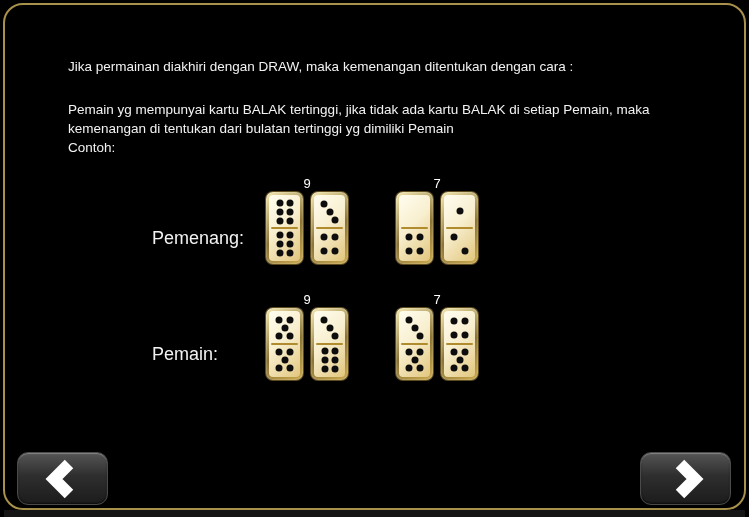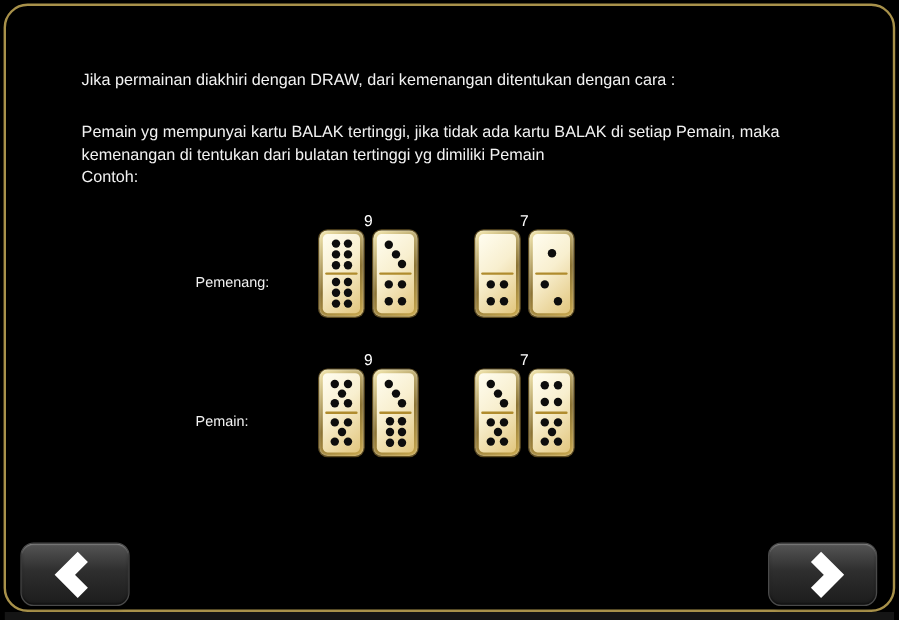--- a/index.html
+++ b/index.html
@@ -30,21 +30,21 @@
     position:absolute;left:68px;top:57px;width:660px;
     font-size:13.5px;line-height:19px;
   }
   .para2{
     position:absolute;left:68px;top:100px;width:660px;
     font-size:13.5px;line-height:19px;white-space:pre-line;
   }
   .example-row{position:absolute;left:0;top:0;width:749px;height:105px;}
   .row-pemenang{top:176px;}
   .row-kalah{top:292px;}
-  .row-label{position:absolute;left:163px;top:52px;font-size:12px;}
+  .row-label{position:absolute;left:152px;top:52px;font-size:18px;}
   .pairs{position:absolute;left:266px;top:0;display:flex;gap:48px;}
   .pair{display:flex;flex-direction:column;align-items:center;}
   .pair-value{height:16px;line-height:15px;font-size:13px;color:#fff;text-align:center;}
   .pair-tiles{display:flex;gap:8px;}
   .domino{
     width:37px;height:72px;border-radius:7px;padding:3px;box-sizing:border-box;
     background:linear-gradient(145deg,#f5e9b0 0%,var(--domino-edge) 55%,#caa94e 100%);
     box-shadow:0 0 0 1px #5d4b20, inset 0 0 2px rgba(255,255,255,.6);
   }
   .domino-face{
@@ -72,21 +72,21 @@
   .nav-prev{left:17px;}
   .nav-next{left:640px;}
   .nav-button svg{display:block;}
 </style>
 </head>
 <body>
 
 <div class="bottom-strip"></div>
 <div class="frame"></div>
 
-<div class="para1">Jika permainan diakhiri dengan DRAW, dari kemenangan ditentukan dengan cara :</div>
+<div class="para1">Jika permainan diakhiri dengan DRAW, maka kemenangan ditentukan dengan cara :</div>
 <div class="para2">Pemain yg mempunyai kartu BALAK tertinggi, jika tidak ada kartu BALAK di setiap Pemain, maka
 kemenangan di tentukan dari bulatan tertinggi yg dimiliki Pemain
 Contoh:</div>
 
 <div class="example-row row-pemenang">
   <span class="row-label">Pemenang:</span>
   <div class="pairs">
       <div class="pair">
         <div class="pair-value">9</div>
         <div class="pair-tiles">

